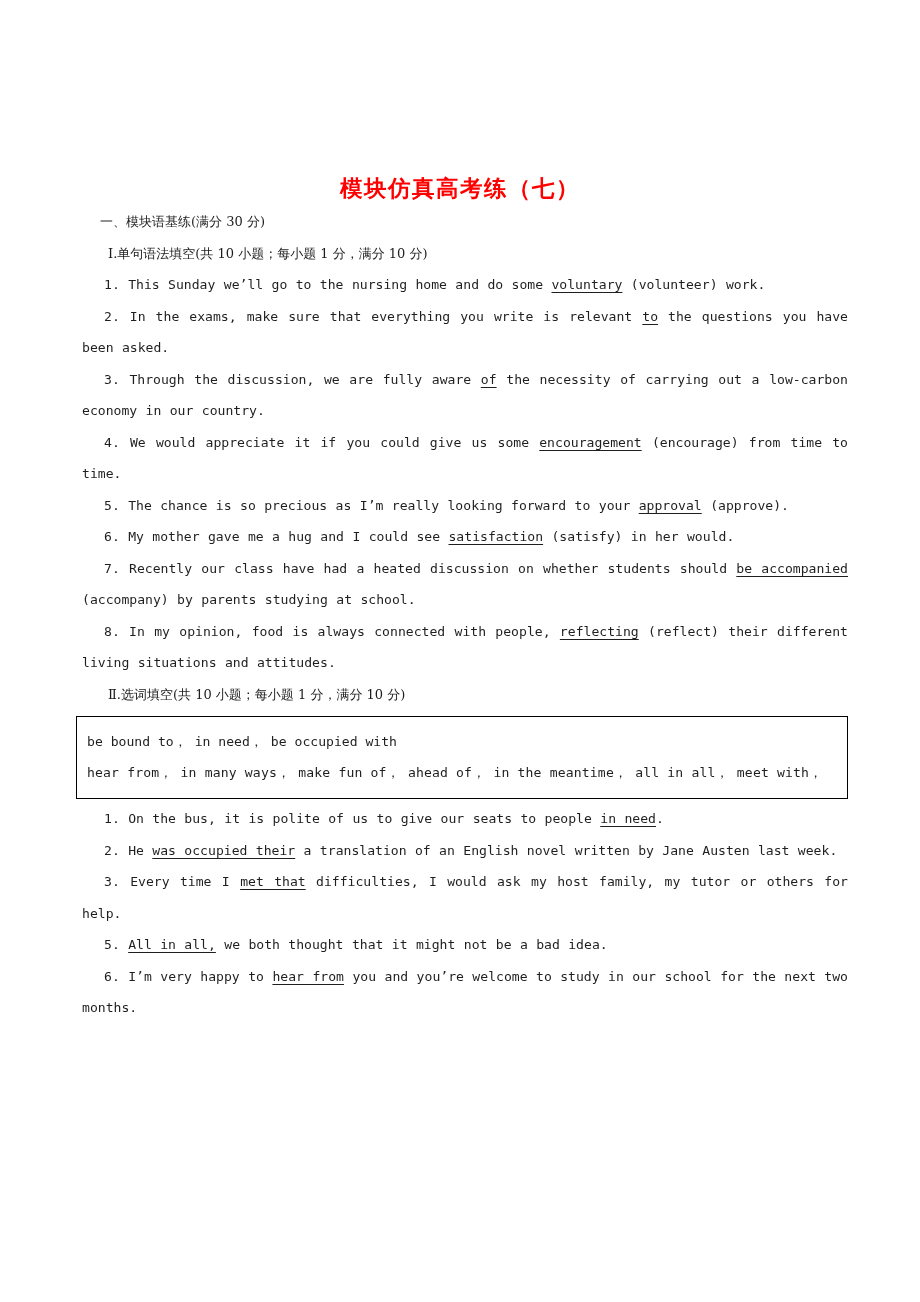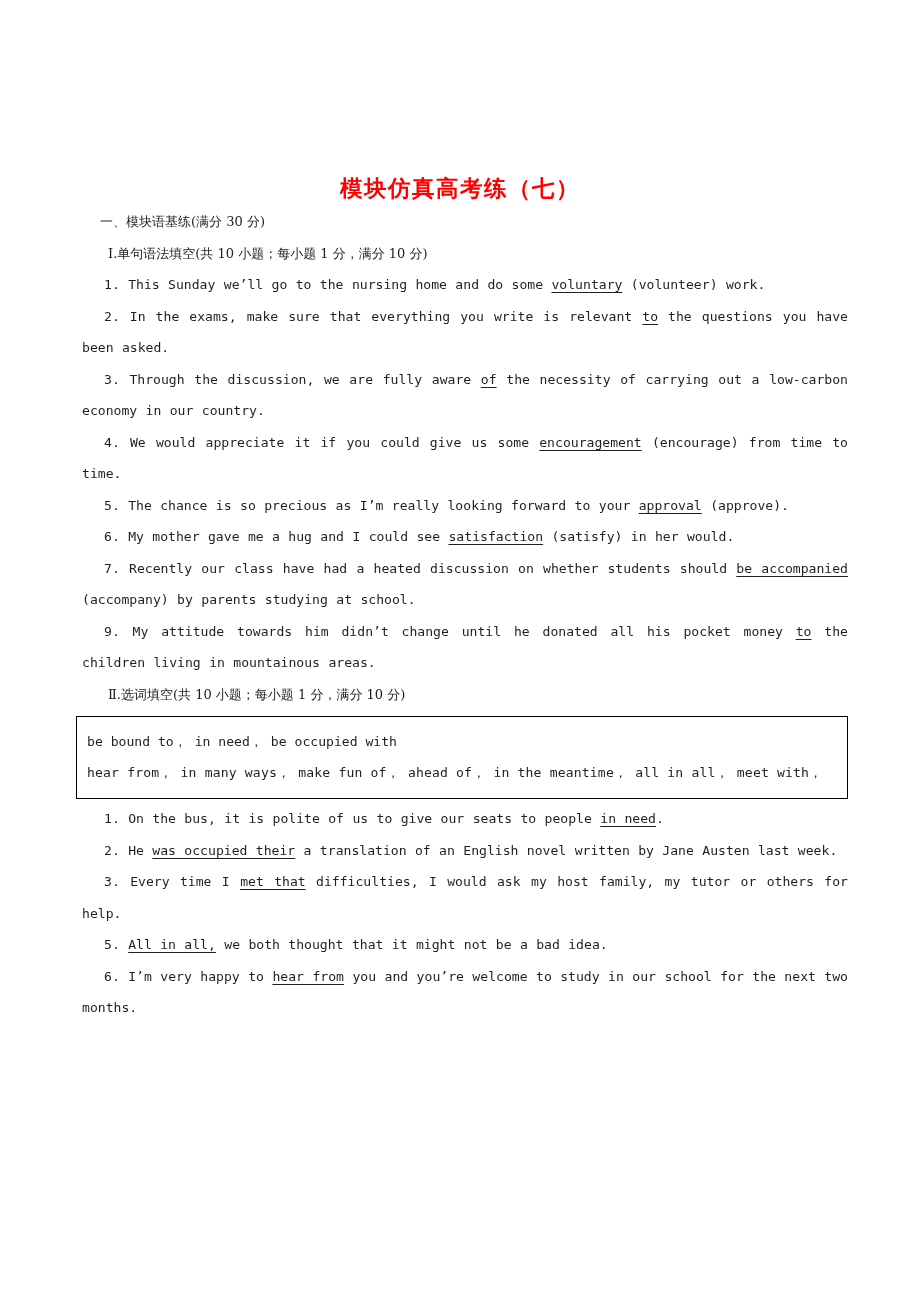--- a/index.html
+++ b/index.html
@@ -116,21 +116,21 @@
     <div class="cn-head ind2">Ⅰ.单句语法填空(共 10 小题；每小题 1 分，满分 10 分)</div>
 
     <div id="part-one-list">
         <p class="q"><span>1. </span><span>This Sunday we’ll go to the nursing home and do some </span><u>voluntary</u><span> (volunteer) work.</span></p>
         <p class="q"><span>2. </span><span>In the exams, make sure that everything you write is relevant </span><u>to</u><span> the questions you have been asked.</span></p>
         <p class="q"><span>3. </span><span>Through the discussion, we are fully aware </span><u>of</u><span> the necessity of carrying out a low-carbon economy in our country.</span></p>
         <p class="q"><span>4. </span><span>We would appreciate it if you could give us some </span><u>encouragement</u><span> (encourage) from time to time.</span></p>
         <p class="q"><span>5. </span><span>The chance is so precious as I’m really looking forward to your </span><u>approval</u><span> (approve).</span></p>
         <p class="q"><span>6. </span><span>My mother gave me a hug and I could see </span><u>satisfaction</u><span> (satisfy) in her would.</span></p>
         <p class="q"><span>7. </span><span>Recently our class have had a heated discussion on whether students should </span><u>be accompanied</u><span> (accompany) by parents studying at school.</span></p>
-        <p class="q"><span>9. </span><span>My attitude towards him didn’t change until he donated all his pocket money </span><u>to</u><span> the children living in mountainous areas.</span></p>
+        <p class="q"><span>8. </span><span>In my opinion, food is always connected with people, </span><u>reflecting</u><span> (reflect) their different living situations and attitudes.</span></p>
       </div>
 
     <div class="cn-head ind2">Ⅱ.选词填空(共 10 小题；每小题 1 分，满分 10 分)</div>
 
     <div class="wordbank">
       <div class="wbline">be bound to，  in need，  be occupied with</div>
       <div class="wbline first">hear from，  in many ways，  make fun of，  ahead of，  in the meantime，  all in all，  meet with，</div>
     </div>
 
     <div id="part-two-list">

